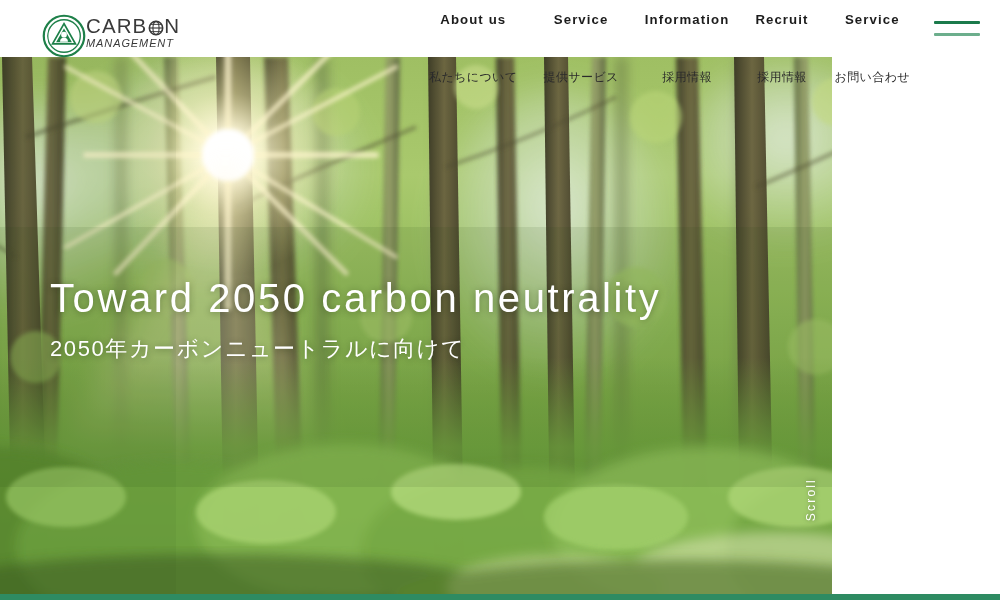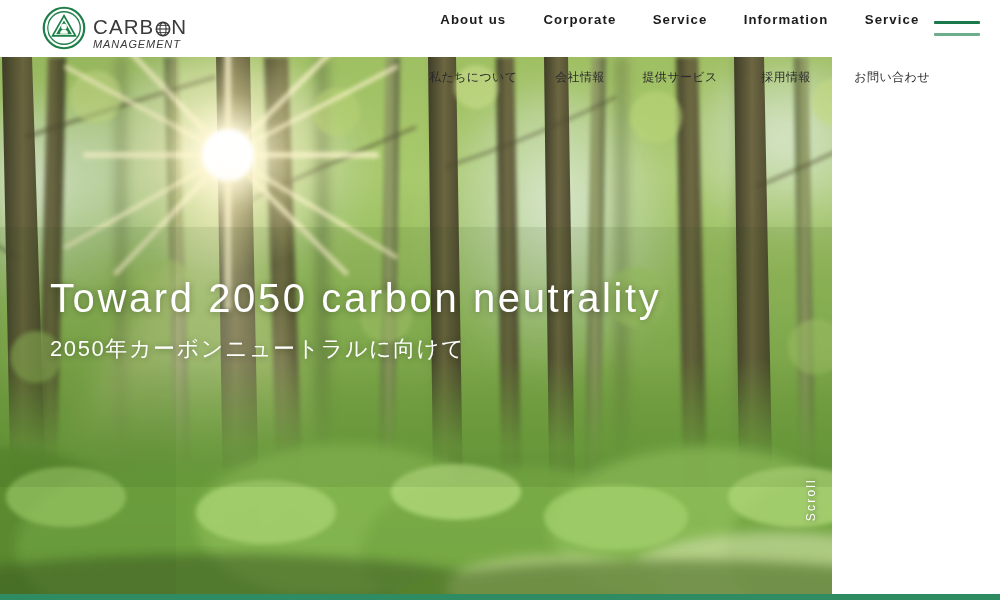--- a/index.html
+++ b/index.html
@@ -28,24 +28,23 @@
     height: 57px;
     background: #ffffff;
     z-index: 40;
     display: flex;
     align-items: center;
   }
 
   .brand {
     position: absolute;
     left: 42px;
-    top: 6px;
-    display: flex;
-    align-items: flex-end;
-    gap: 7px;
+    top: 14px;
+    display: flex;
+    align-items: flex-start;
     text-decoration: none;
   }
 
   .brand-mark { width: 44px; height: 44px; display: block; flex: 0 0 44px; }
 
   .brand-words {
     display: flex;
     flex-direction: column;
     justify-content: center;
     line-height: 1;
@@ -231,35 +230,35 @@
       </span>
     </a>
 
     <nav class="main-nav">
 
       <a class="nav-item" href="#">
         <span class="nav-en">About us</span>
         <span class="nav-ja">私たちについて</span>
       </a>
 
-      <a class="nav-item" href="#">
-        <span class="nav-en">Corporate</span>
-        <span class="nav-ja">会社情報</span>
-      </a>
 
       <a class="nav-item" href="#">
         <span class="nav-en">Service</span>
         <span class="nav-ja">提供サービス</span>
       </a>
 
       <a class="nav-item" href="#">
         <span class="nav-en">Information</span>
         <span class="nav-ja">採用情報</span>
       </a>
 
+      <a class="nav-item" href="#">
+        <span class="nav-en">Recruit</span>
+        <span class="nav-ja">採用情報</span>
+      </a>
 
       <a class="nav-item" href="#">
         <span class="nav-en">Service</span>
         <span class="nav-ja">お問い合わせ</span>
       </a>
 
     </nav>
 
     <button class="menu-toggle" type="button">
       <span class="bar bar-top"></span>

